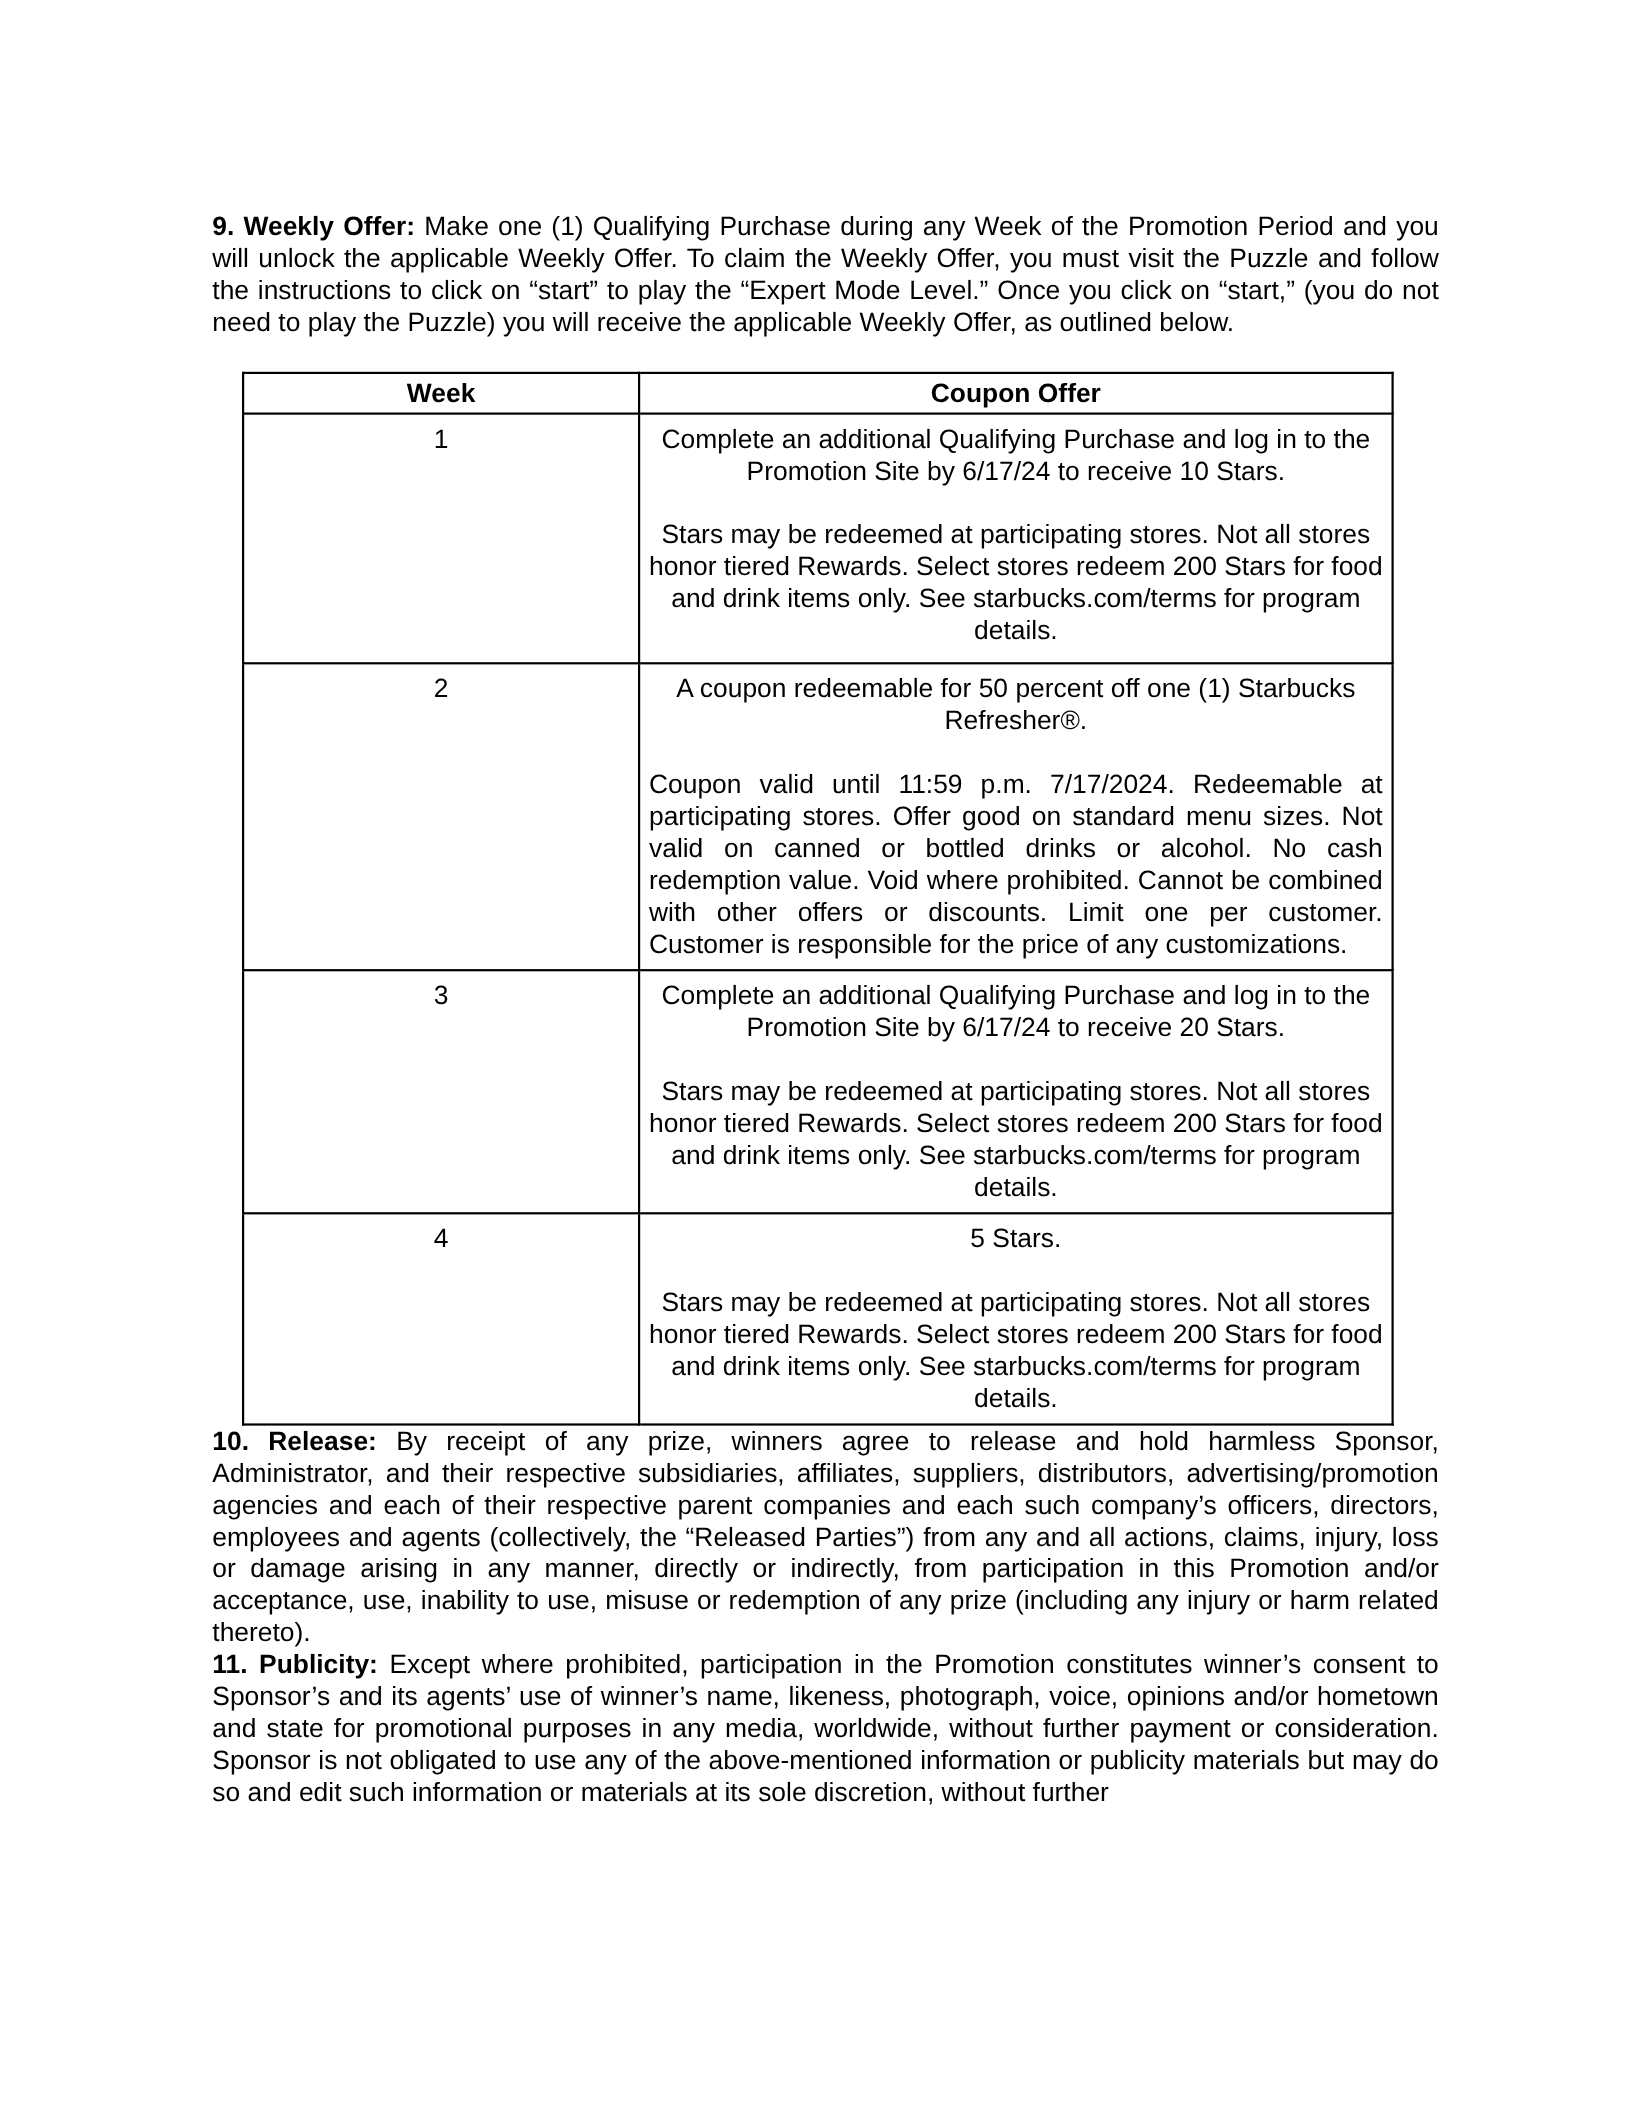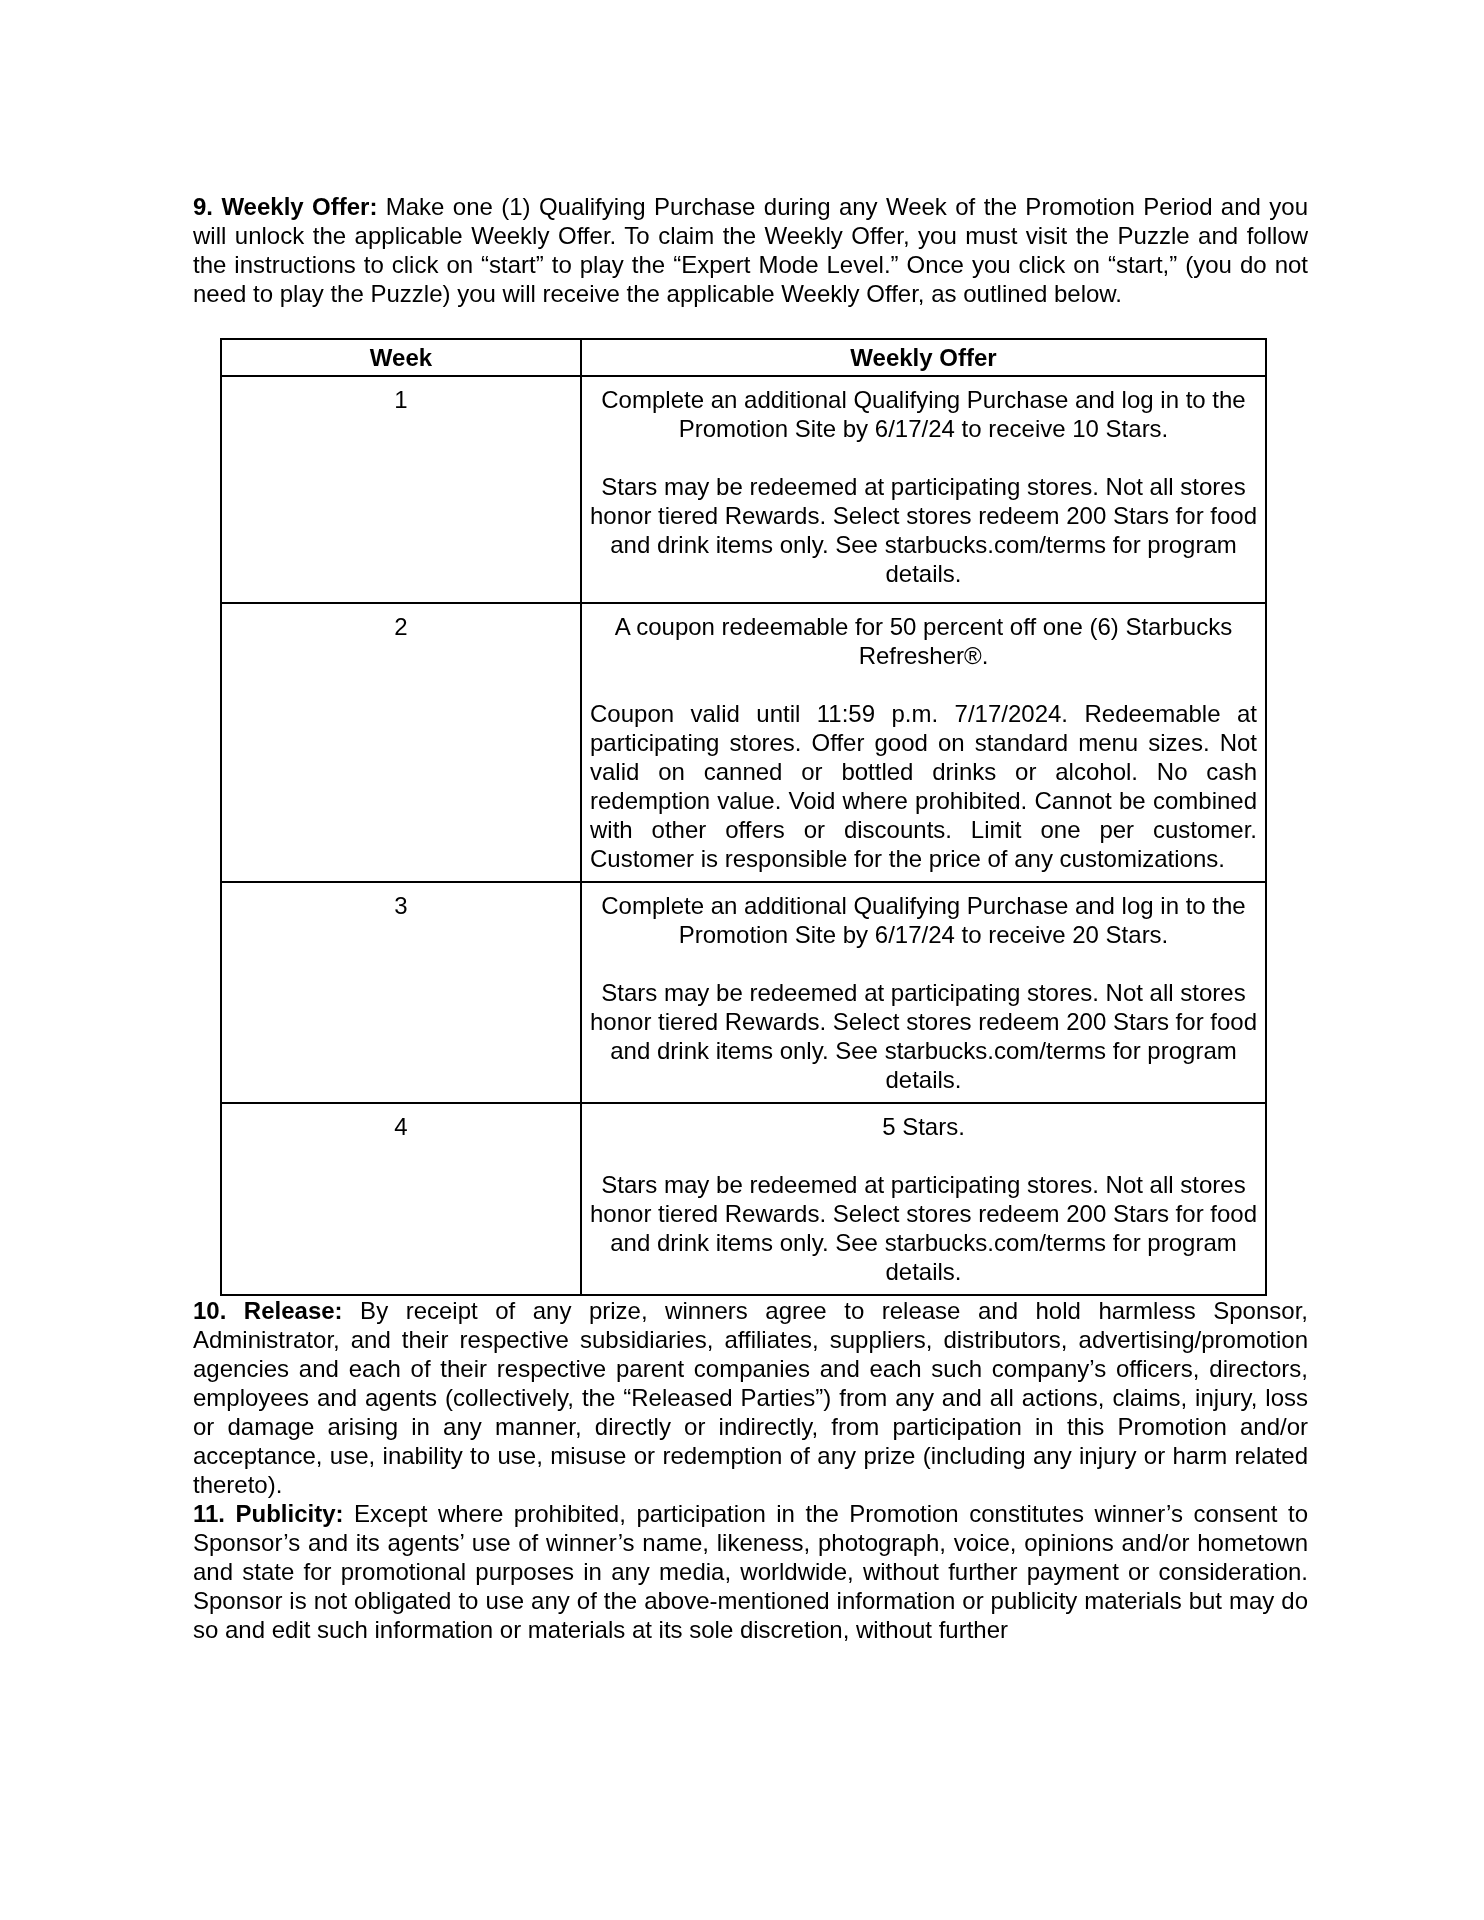--- a/index.html
+++ b/index.html
@@ -86,33 +86,33 @@
     <p class="body-para"><b class="lead">9. Weekly Offer:</b><span> Make one (1) Qualifying Purchase during any Week of the Promotion Period and you will unlock the applicable Weekly Offer. To claim the Weekly Offer, you must visit the Puzzle and follow the instructions to click on “start” to play the “Expert Mode Level.” Once you click on “start,” (you do not need to play the Puzzle) you will receive the applicable Weekly Offer, as outlined below.</span></p>
 
     <table class="offer-table">
       <colgroup>
         <col style="width:360px">
         <col style="width:685px">
       </colgroup>
       <tbody>
           <tr class="header-row">
         <th>Week</th>
-        <th>Weekly Offer</th>
+        <th>Coupon Offer</th>
       </tr>
       <tr class="row-1">
         <td class="week-cell">1</td>
         <td class="offer-cell">
           <p class="cell-para">Complete an additional Qualifying Purchase and log in to the Promotion Site by 6/17/24 to receive 10 Stars.</p>
           <p class="cell-para">Stars may be redeemed at participating stores. Not all stores honor tiered Rewards. Select stores redeem 200 Stars for food and drink items only.  See starbucks.com/terms for program details.</p>
         </td>
       </tr>
       <tr class="row-2">
         <td class="week-cell">2</td>
         <td class="offer-cell">
-          <p class="cell-para">A coupon redeemable for 50 percent off one (6) Starbucks Refresher®.</p>
+          <p class="cell-para">A coupon redeemable for 50 percent off one (1) Starbucks Refresher®.</p>
           <p class="cell-para justify">Coupon valid until 11:59 p.m. 7/17/2024. Redeemable at participating stores. Offer good on standard menu sizes. Not valid on canned or bottled drinks or alcohol. No cash redemption value. Void where prohibited. Cannot be combined with other offers or discounts. Limit one per customer. Customer is responsible for the price of any customizations.</p>
         </td>
       </tr>
       <tr class="row-3">
         <td class="week-cell">3</td>
         <td class="offer-cell">
           <p class="cell-para">Complete an additional Qualifying Purchase and log in to the Promotion Site by 6/17/24 to receive 20 Stars.</p>
           <p class="cell-para">Stars may be redeemed at participating stores. Not all stores honor tiered Rewards. Select stores redeem 200 Stars for food and drink items only.  See starbucks.com/terms for program details.</p>
         </td>
       </tr>

